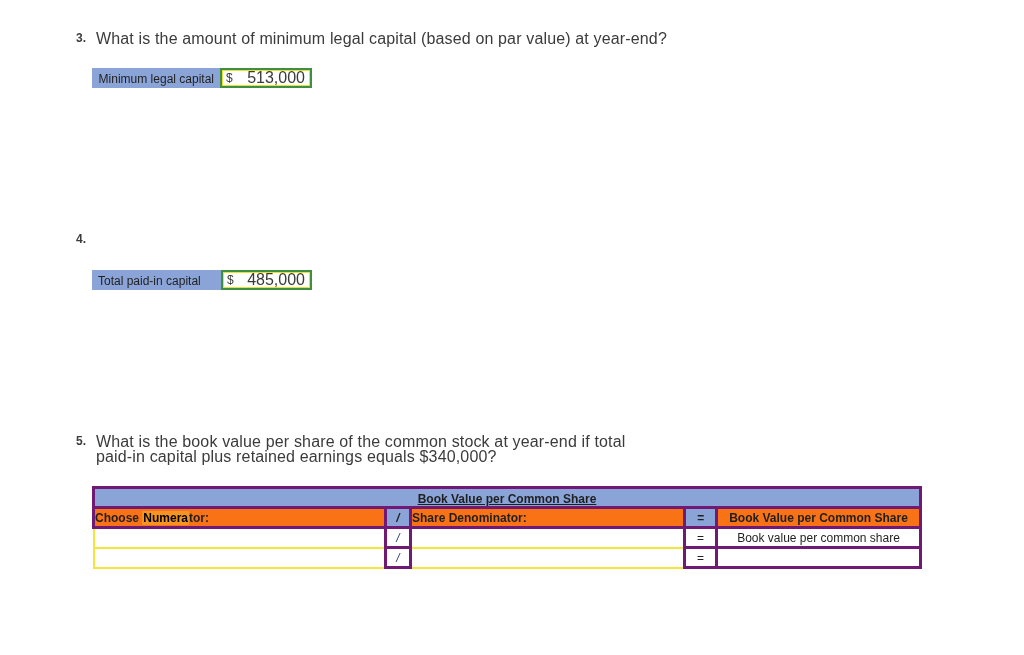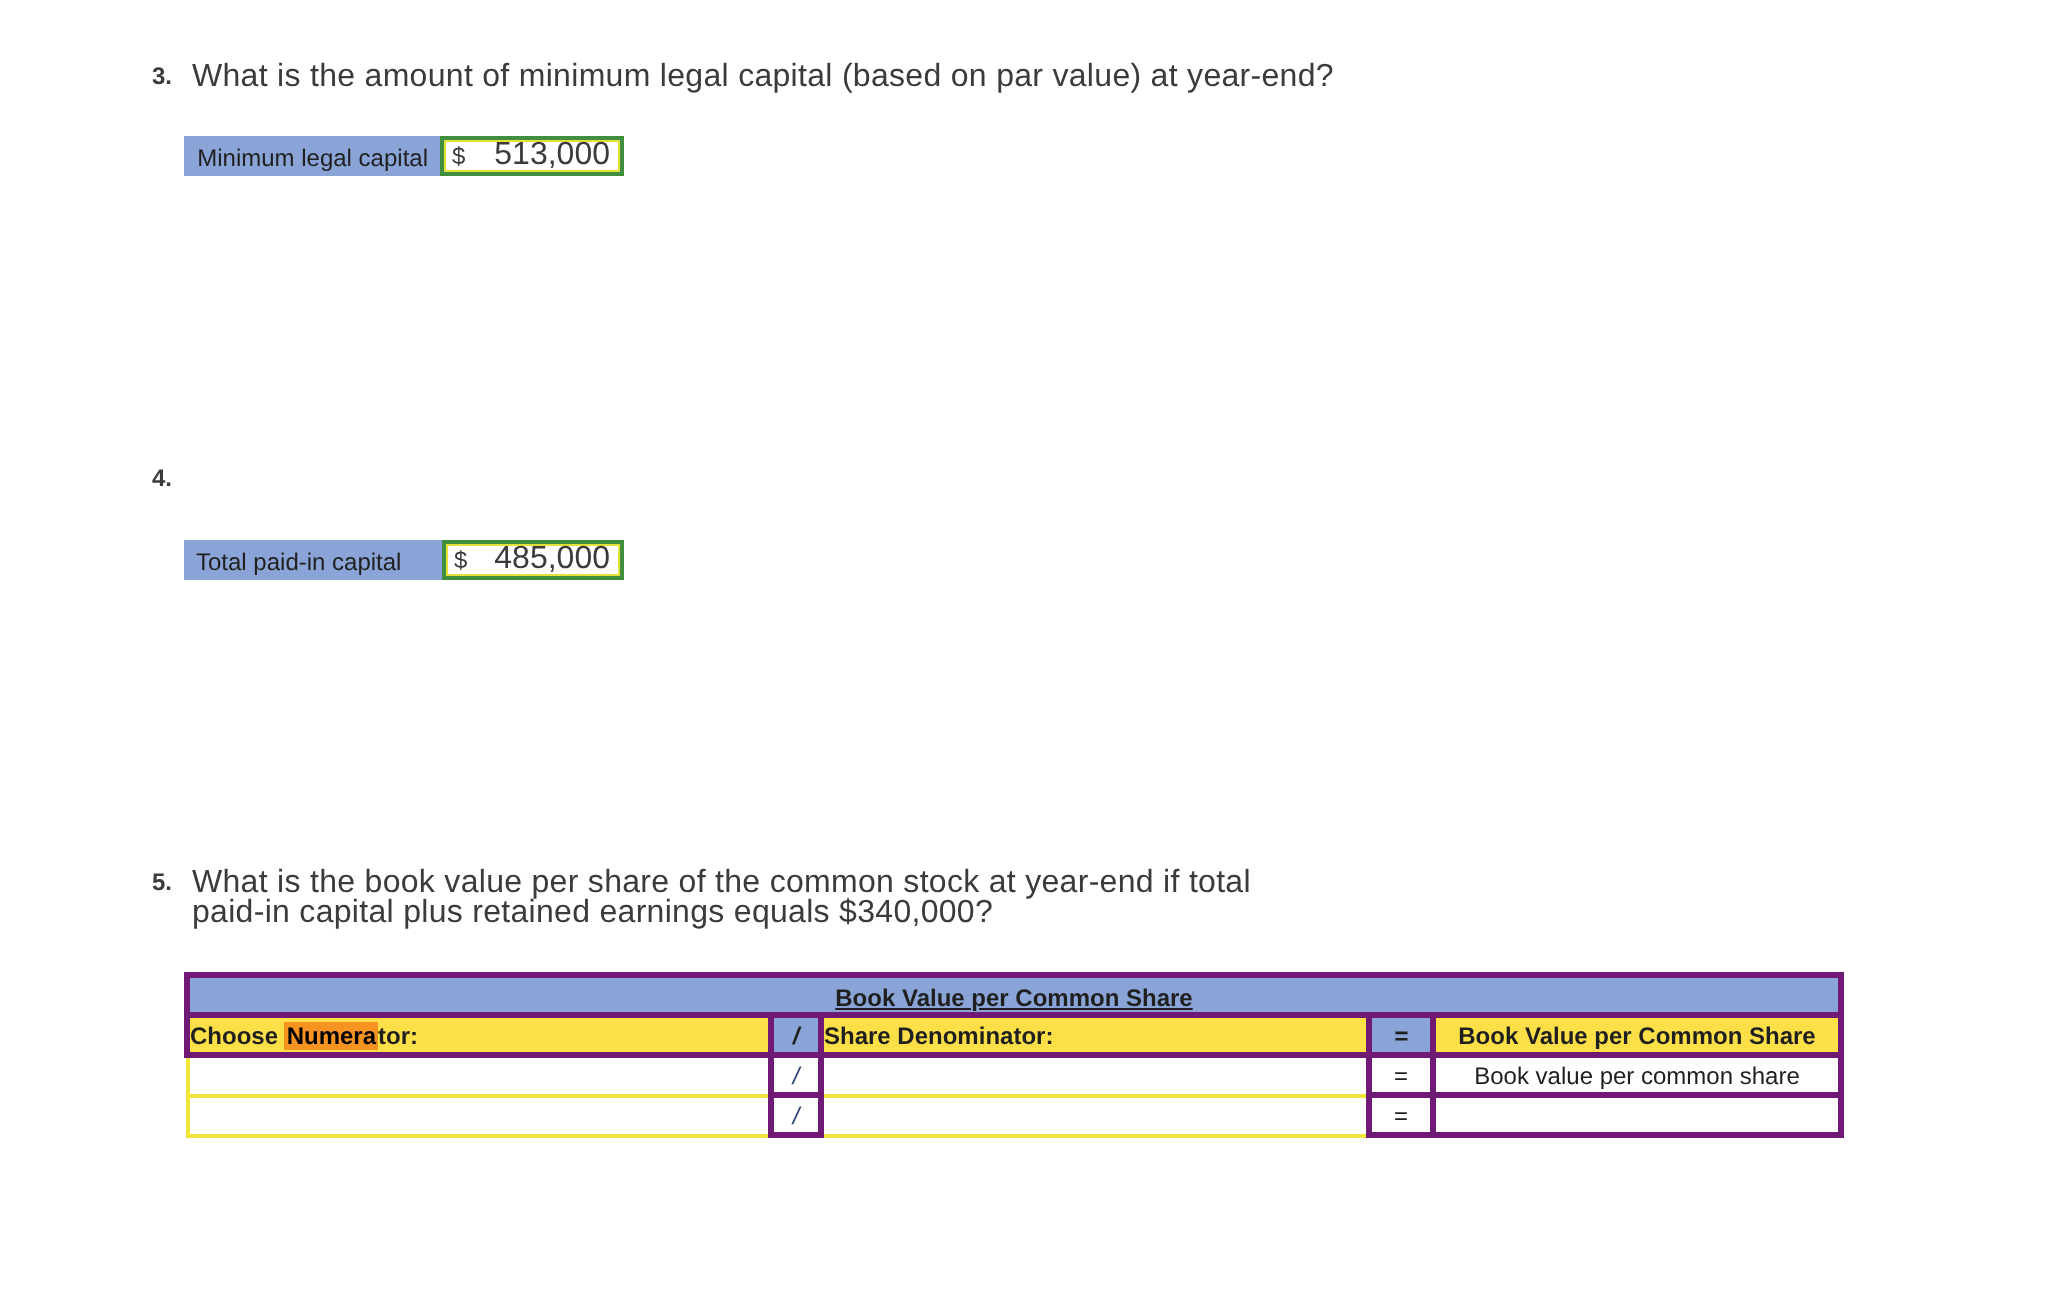--- a/index.html
+++ b/index.html
@@ -109,21 +109,21 @@
     text-align: center;
     font-weight: bold;
     vertical-align: bottom;
   }
   .bv-title-cell span {
     text-decoration: underline;
     font-size: 12px;
     color: #1f1f1f;
   }
   .bv-colhead {
-    background: #fde047;
+    background: #f97316;
     font-weight: bold;
     color: #1f1f1f;
     padding: 0 0 0 5px;
     white-space: nowrap;
   }
   .bv-colhead.center {
     text-align: center;
     padding-left: 0;
   }
   .bv-op {

